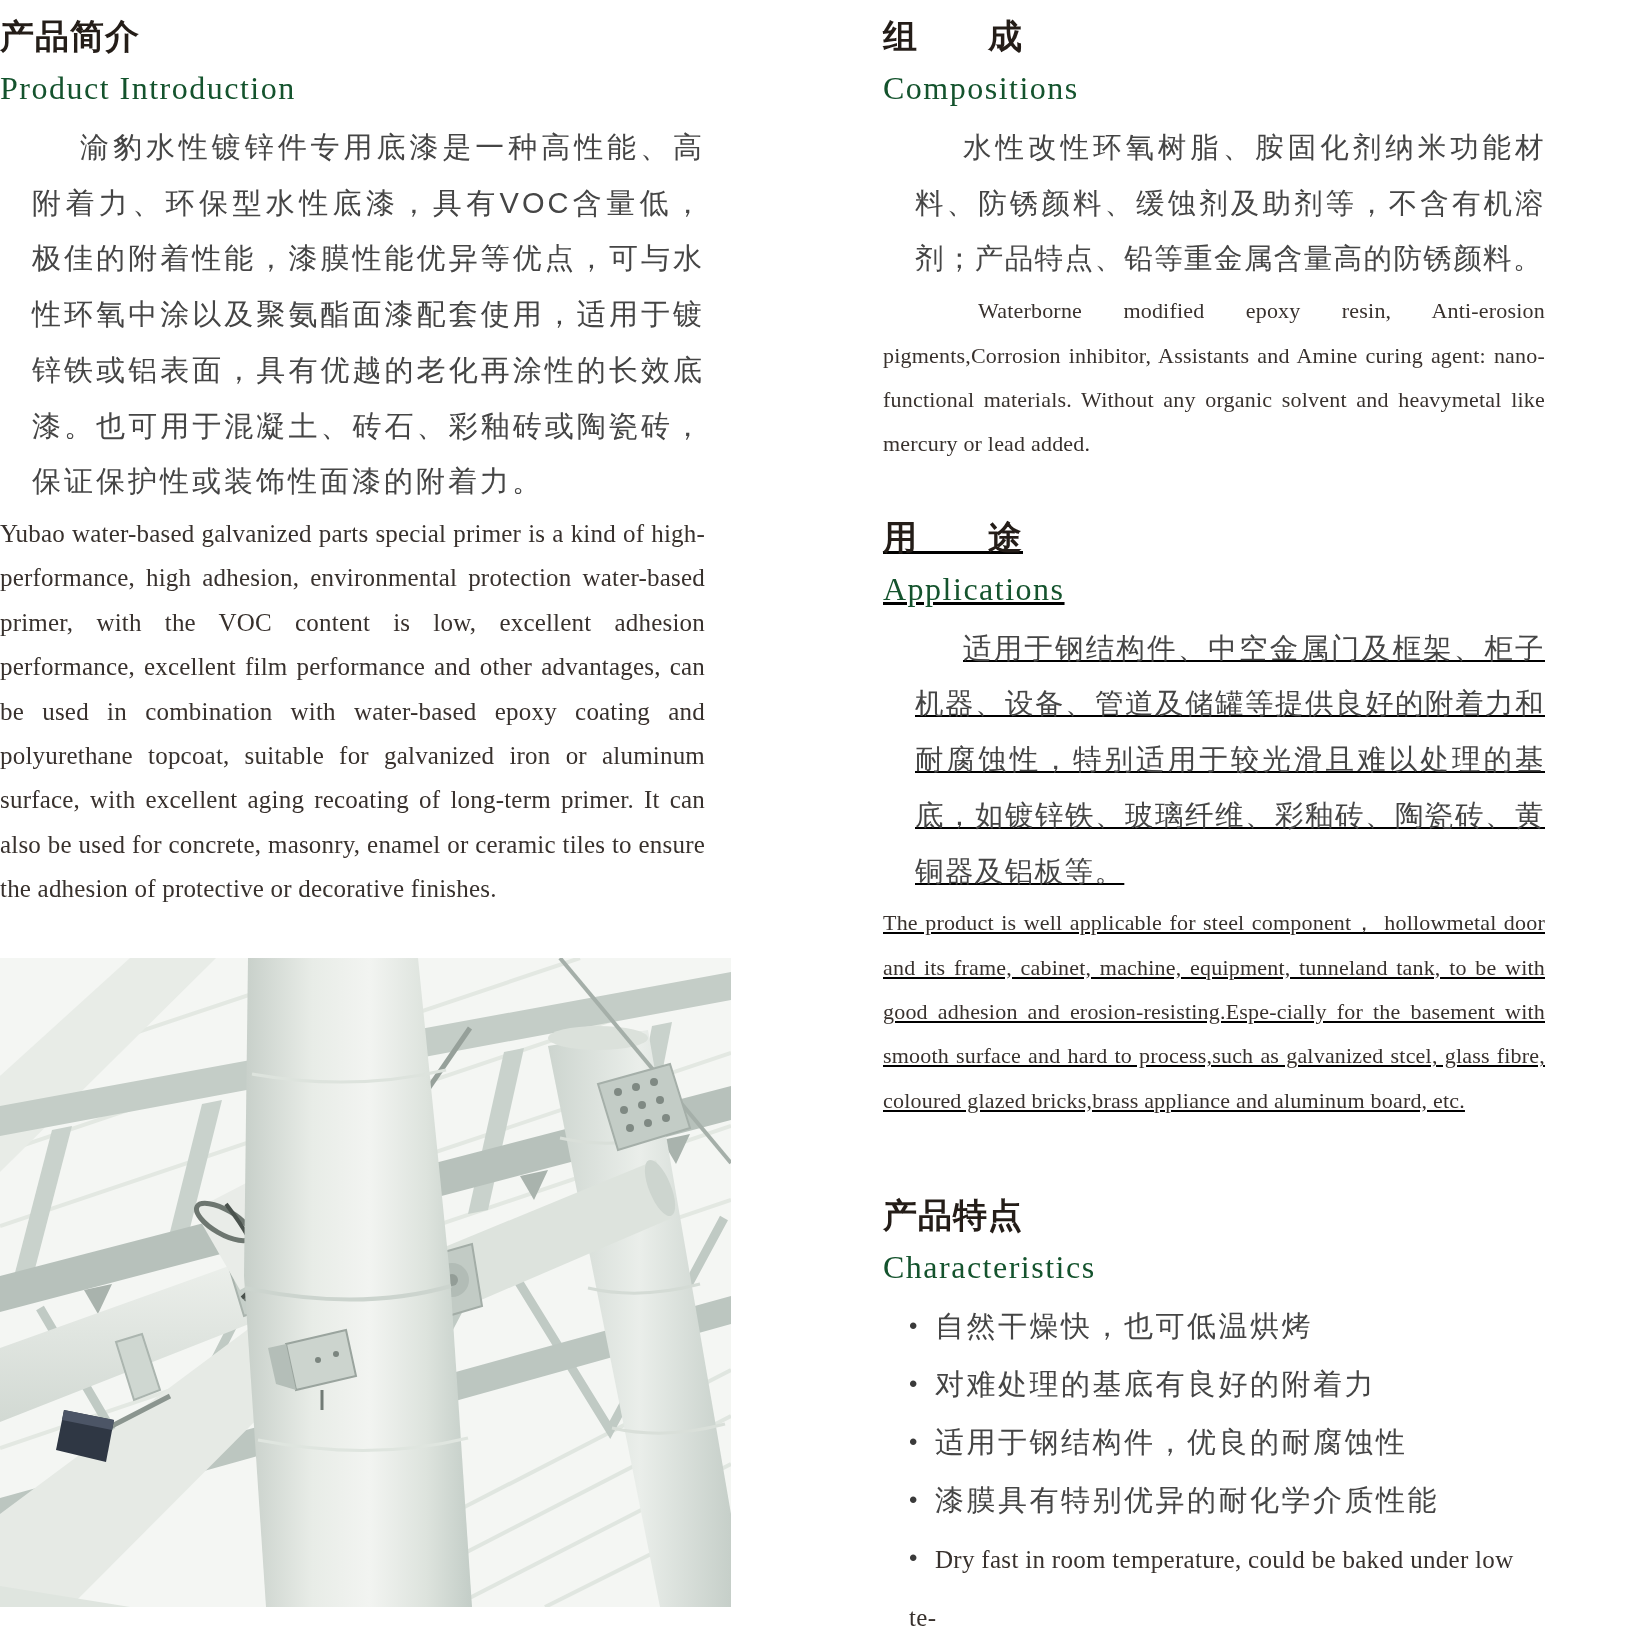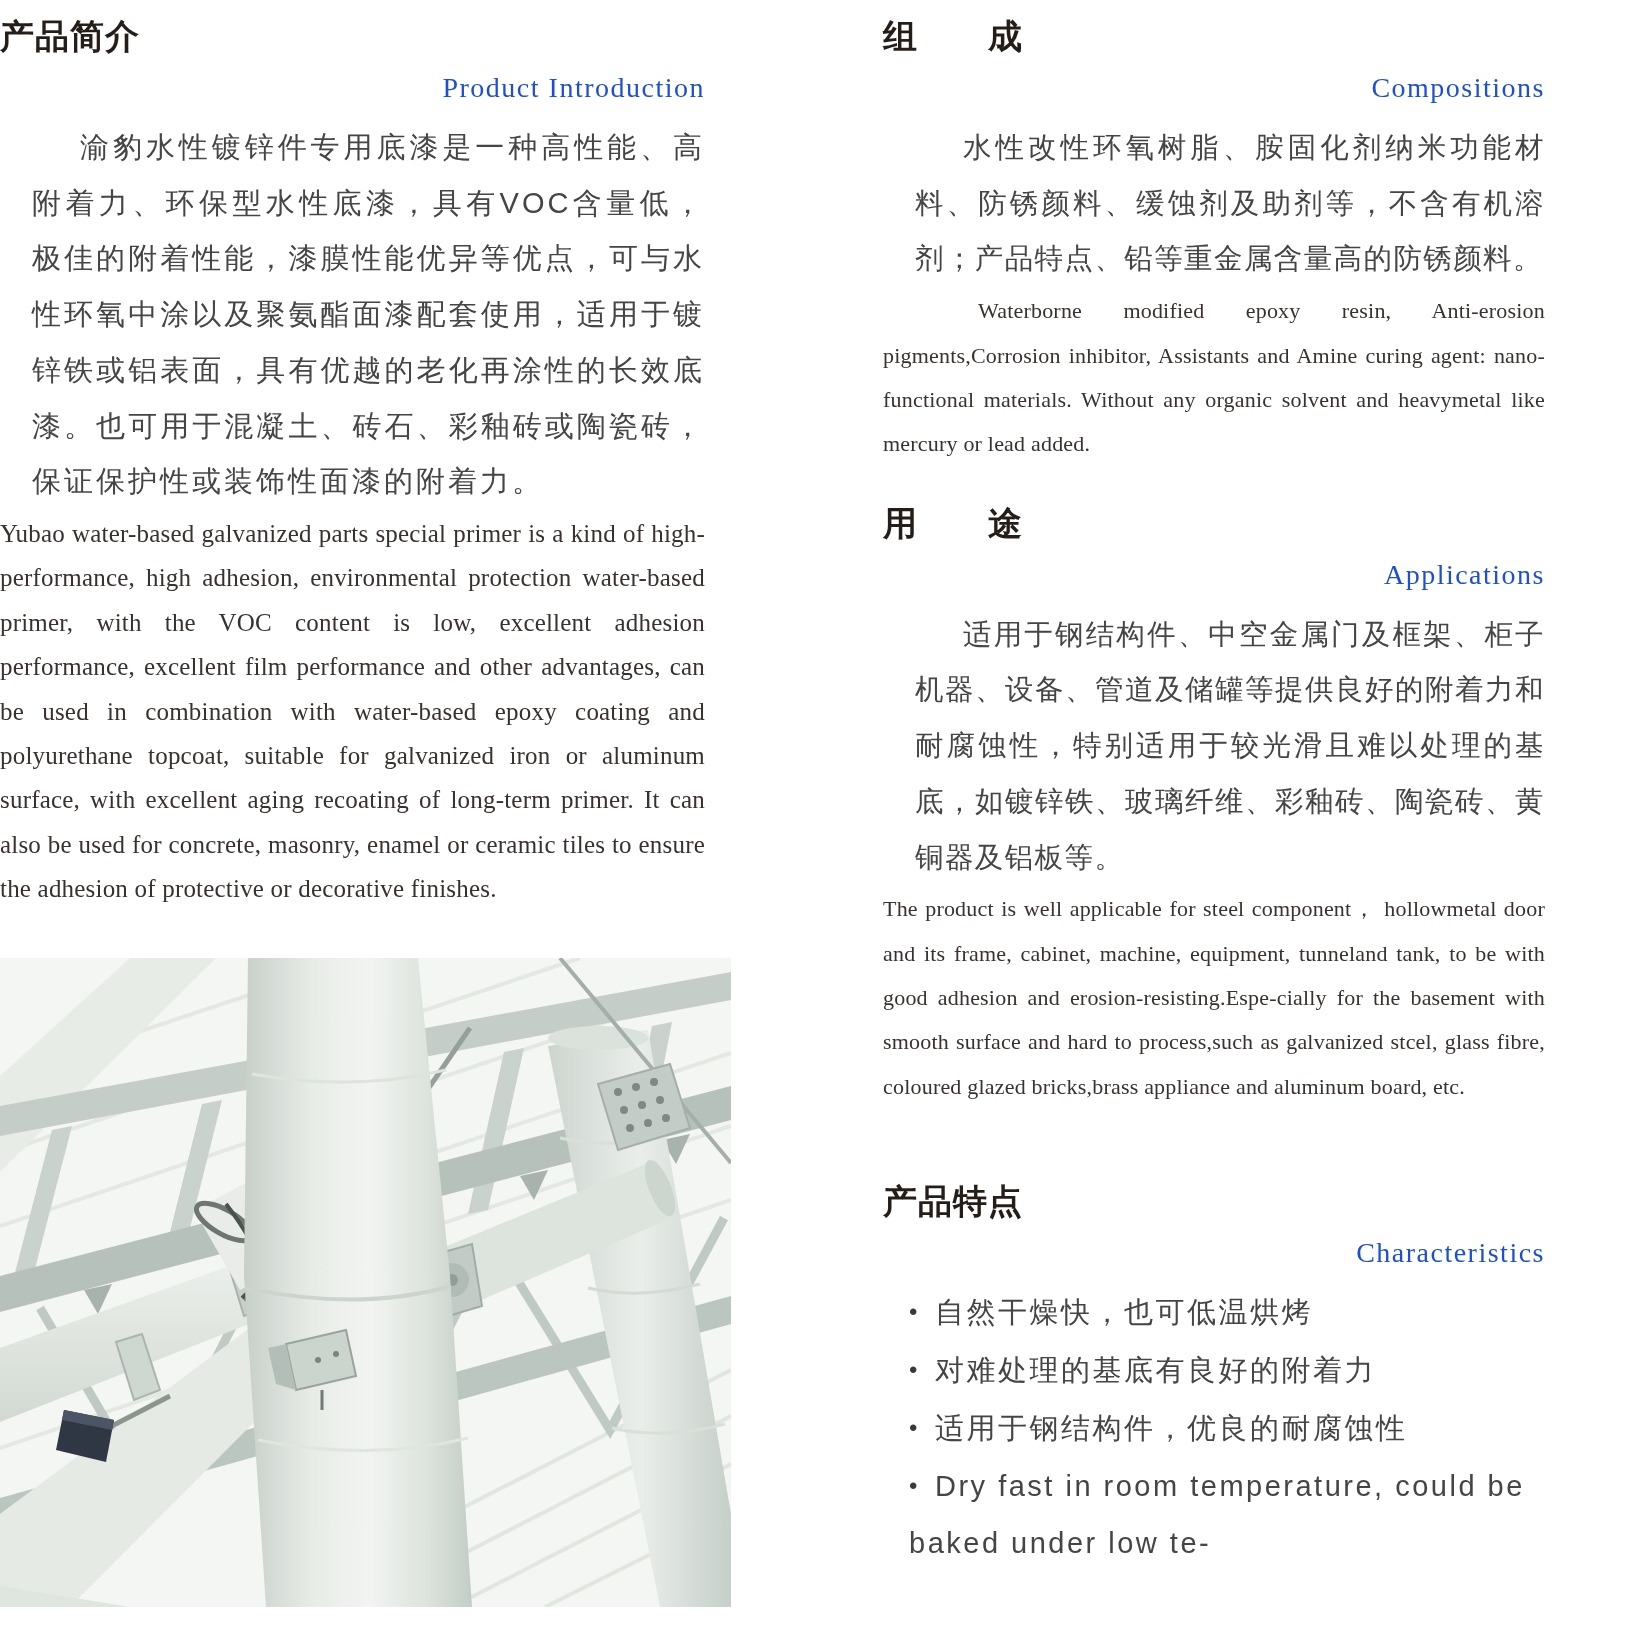--- a/index.html
+++ b/index.html
@@ -6,34 +6,34 @@
   body{width:1633px;height:1640px;position:relative;overflow:hidden;
        font-family:"Liberation Sans",sans-serif;-webkit-font-smoothing:antialiased;}
 
   .col{position:absolute;top:8px;}
   #col-left{left:0;width:705px;}
   #col-right{left:883px;width:662px;}
 
   .zh-heading{margin:8px 0 0;font-family:"Liberation Sans",sans-serif;font-weight:700;
               font-size:34px;line-height:40px;letter-spacing:1px;color:#241d18;}
   .en-heading{margin:14px 0 0;font-family:"Liberation Serif",serif;font-weight:400;
-              font-size:28px;line-height:36px;letter-spacing:1.5px;color:#1d4ed8;text-align:right;}
+              font-size:32px;line-height:36px;letter-spacing:1.5px;color:#14532d;}
 
   .zh-body{margin:14px 0 0;font-size:29px;line-height:55.7px;letter-spacing:3px;
            color:#454545;text-align:justify;text-justify:inter-character;padding-left:32px;}
   #col-right .zh-body{font-size:28.5px;letter-spacing:1.4px;}
 
   .en-body{margin:2px 0 0;font-family:"Liberation Serif",serif;font-size:25px;
            line-height:44.4px;letter-spacing:0.2px;color:#38312d;text-align:justify;}
   #col-right .en-body{font-size:22px;}
 
   .indent-zh{text-indent:48px;}
   .indent-en{text-indent:95px;}
 
-  .section-apps{margin-top:36px;}
+  .section-apps{margin-top:50px;text-decoration:underline;}
   .section-char{margin-top:72px;}
 
   ul.bullets{list-style:none;margin:12px 0 0;padding:0 0 0 26px;}
   ul.bullets li{line-height:57px;font-size:29px;letter-spacing:2.5px;color:#454545;}
   ul.bullets .dot{display:inline-block;width:26px;font-size:24px;color:#3a3a3a;
                   vertical-align:2px;letter-spacing:0;}
   ul.bullets li:nth-child(5) .btext{font-family:"Liberation Serif",serif;font-size:25px;
                   letter-spacing:0.3px;color:#38312d;}
 
   #photo{position:absolute;left:0;top:958px;width:731px;height:649px;margin:0;}
@@ -216,19 +216,22 @@
         <li>
           <span class="dot">•</span><span class="btext">自然干燥快，也可低温烘烤</span>
         </li>
         <li>
           <span class="dot">•</span><span class="btext">对难处理的基底有良好的附着力</span>
         </li>
         <li>
           <span class="dot">•</span><span class="btext">适用于钢结构件，优良的耐腐蚀性</span>
         </li>
         <li>
+          <span class="dot">•</span><span class="btext">漆膜具有特别优异的耐化学介质性能</span>
+        </li>
+        <li>
           <span class="dot">•</span><span class="btext">Dry fast in room temperature, could be baked under low te-</span>
         </li>
       </ul>
     </div>
 
   </section>
 </main>
 
 </body></html>

